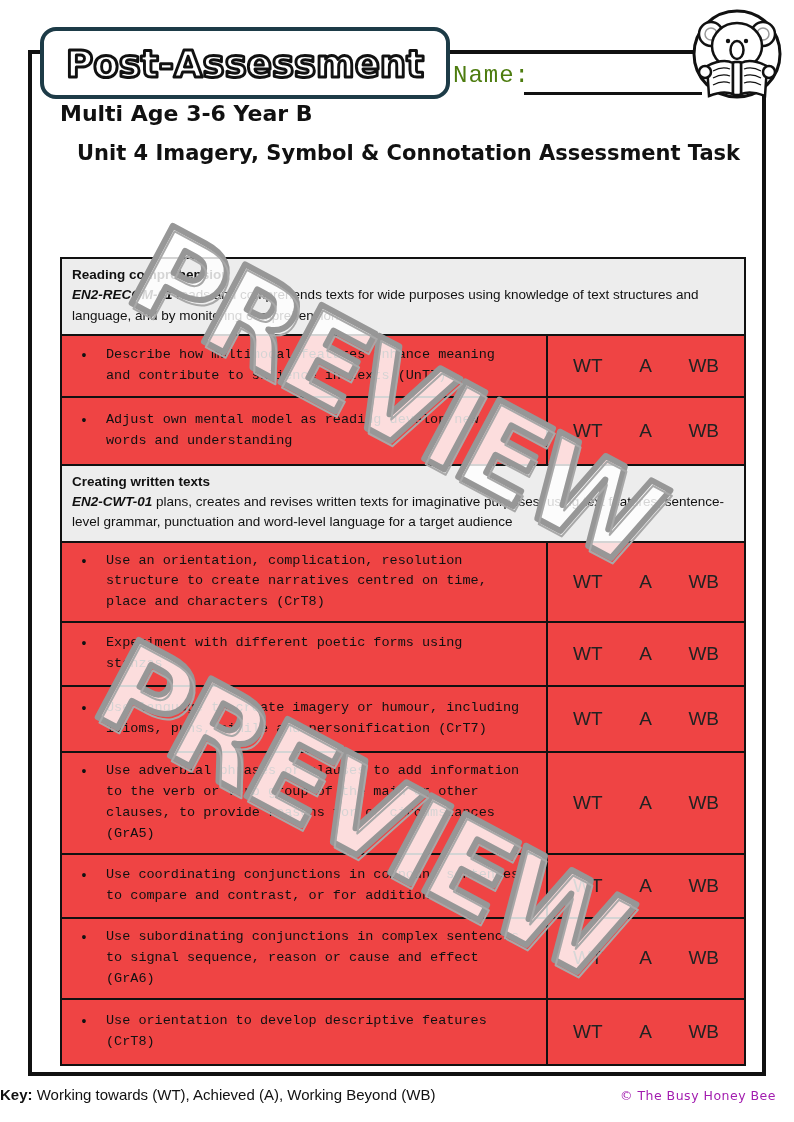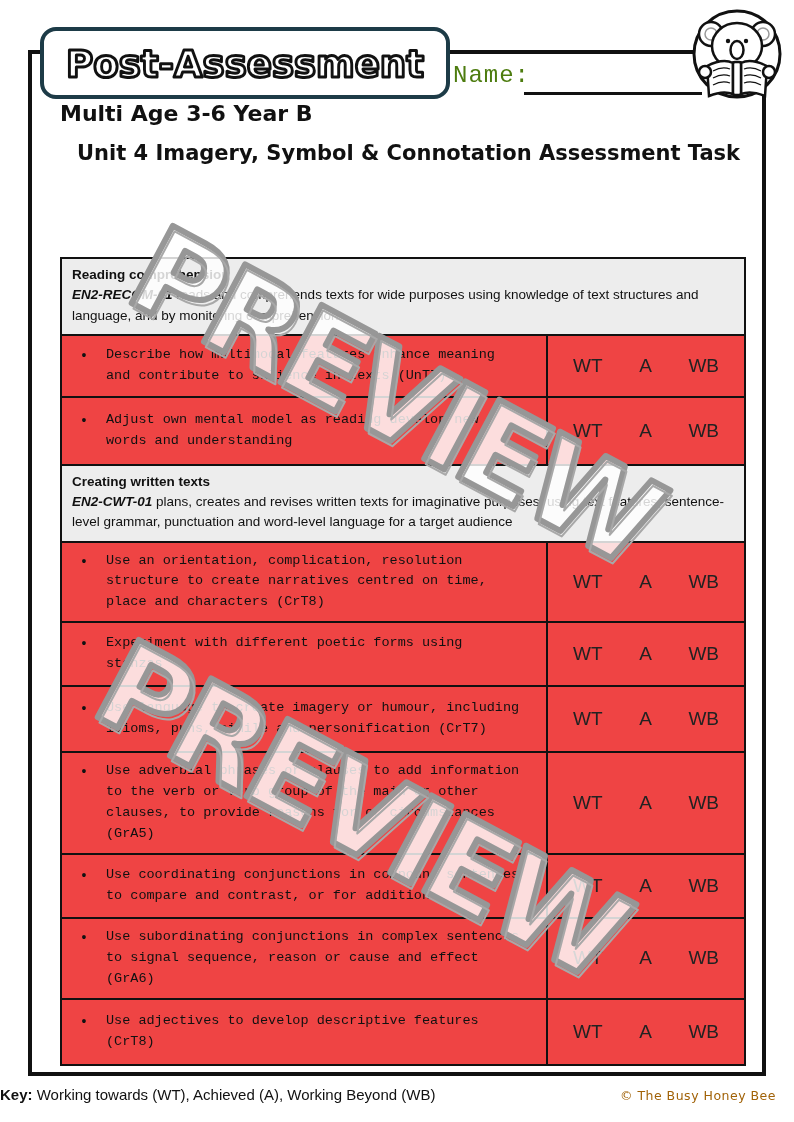--- a/index.html
+++ b/index.html
@@ -45,21 +45,21 @@
   .bullet{width:44px;text-align:center;flex:0 0 44px;font-size:14px;line-height:1.5;}
   .crit-text{font-size:13.5px;line-height:1.55;padding-right:14px;font-family:Liberation Mono, monospace;}
   td.rate{width:194px;vertical-align:middle;}
   .rate-wrap{display:flex;justify-content:space-between;padding:0 24px;font-size:19px;color:#222;}
 
   
   .key-line{position:absolute;left:0;width:794px;top:1086px;text-align:left;
             font-size:15px;color:#111;z-index:2;}
   .key-line b{font-weight:bold;}
   .copyright{position:absolute;right:18px;top:1088px;font-family:"DejaVu Sans",sans-serif;
-             font-size:12.5px;color:#a16207;letter-spacing:0.5px;z-index:2;}
+             font-size:12.5px;color:#a21caf;letter-spacing:0.5px;z-index:2;}
 
   
   .wm{position:absolute;z-index:6;pointer-events:none;}
   .wm svg{overflow:visible;}
   .wm text{font-family:"DejaVu Sans",sans-serif;font-weight:bold;font-size:120px;
            letter-spacing:-6px;fill:rgba(255,255,255,0.82);stroke:#979797;stroke-width:6;
            stroke-linejoin:round;}
   .wm text.thin{fill:none;stroke:#a8a8a8;stroke-width:2;}
   .wm1{left:112px;top:198px;}
   .wm2{left:78px;top:612px;}
@@ -239,21 +239,21 @@
               <span>WT</span>
               <span>A</span>
               <span>WB</span>
             </div>
           </td>
       </tr>
       <tr style="height:66px">
         <td class="crit">
             <div class="crit-wrap">
               <span class="bullet">•</span>
-              <span class="crit-text">Use adjectives to develop descriptive features (CrT8)</span>
+              <span class="crit-text">Use orientation to develop descriptive features (CrT8)</span>
             </div>
           </td>
         <td class="rate">
             <div class="rate-wrap">
               <span>WT</span>
               <span>A</span>
               <span>WB</span>
             </div>
           </td>
       </tr>

